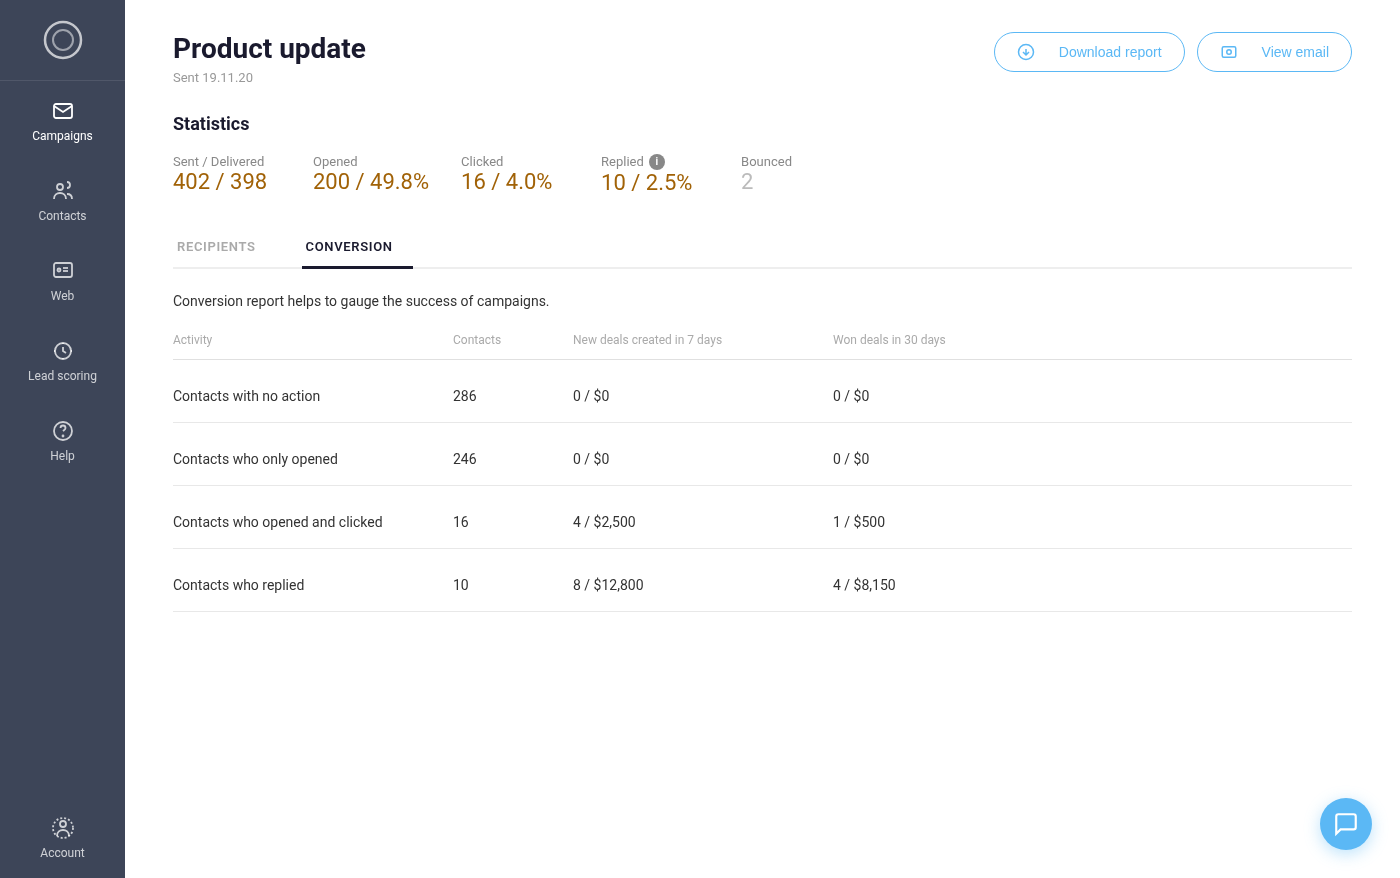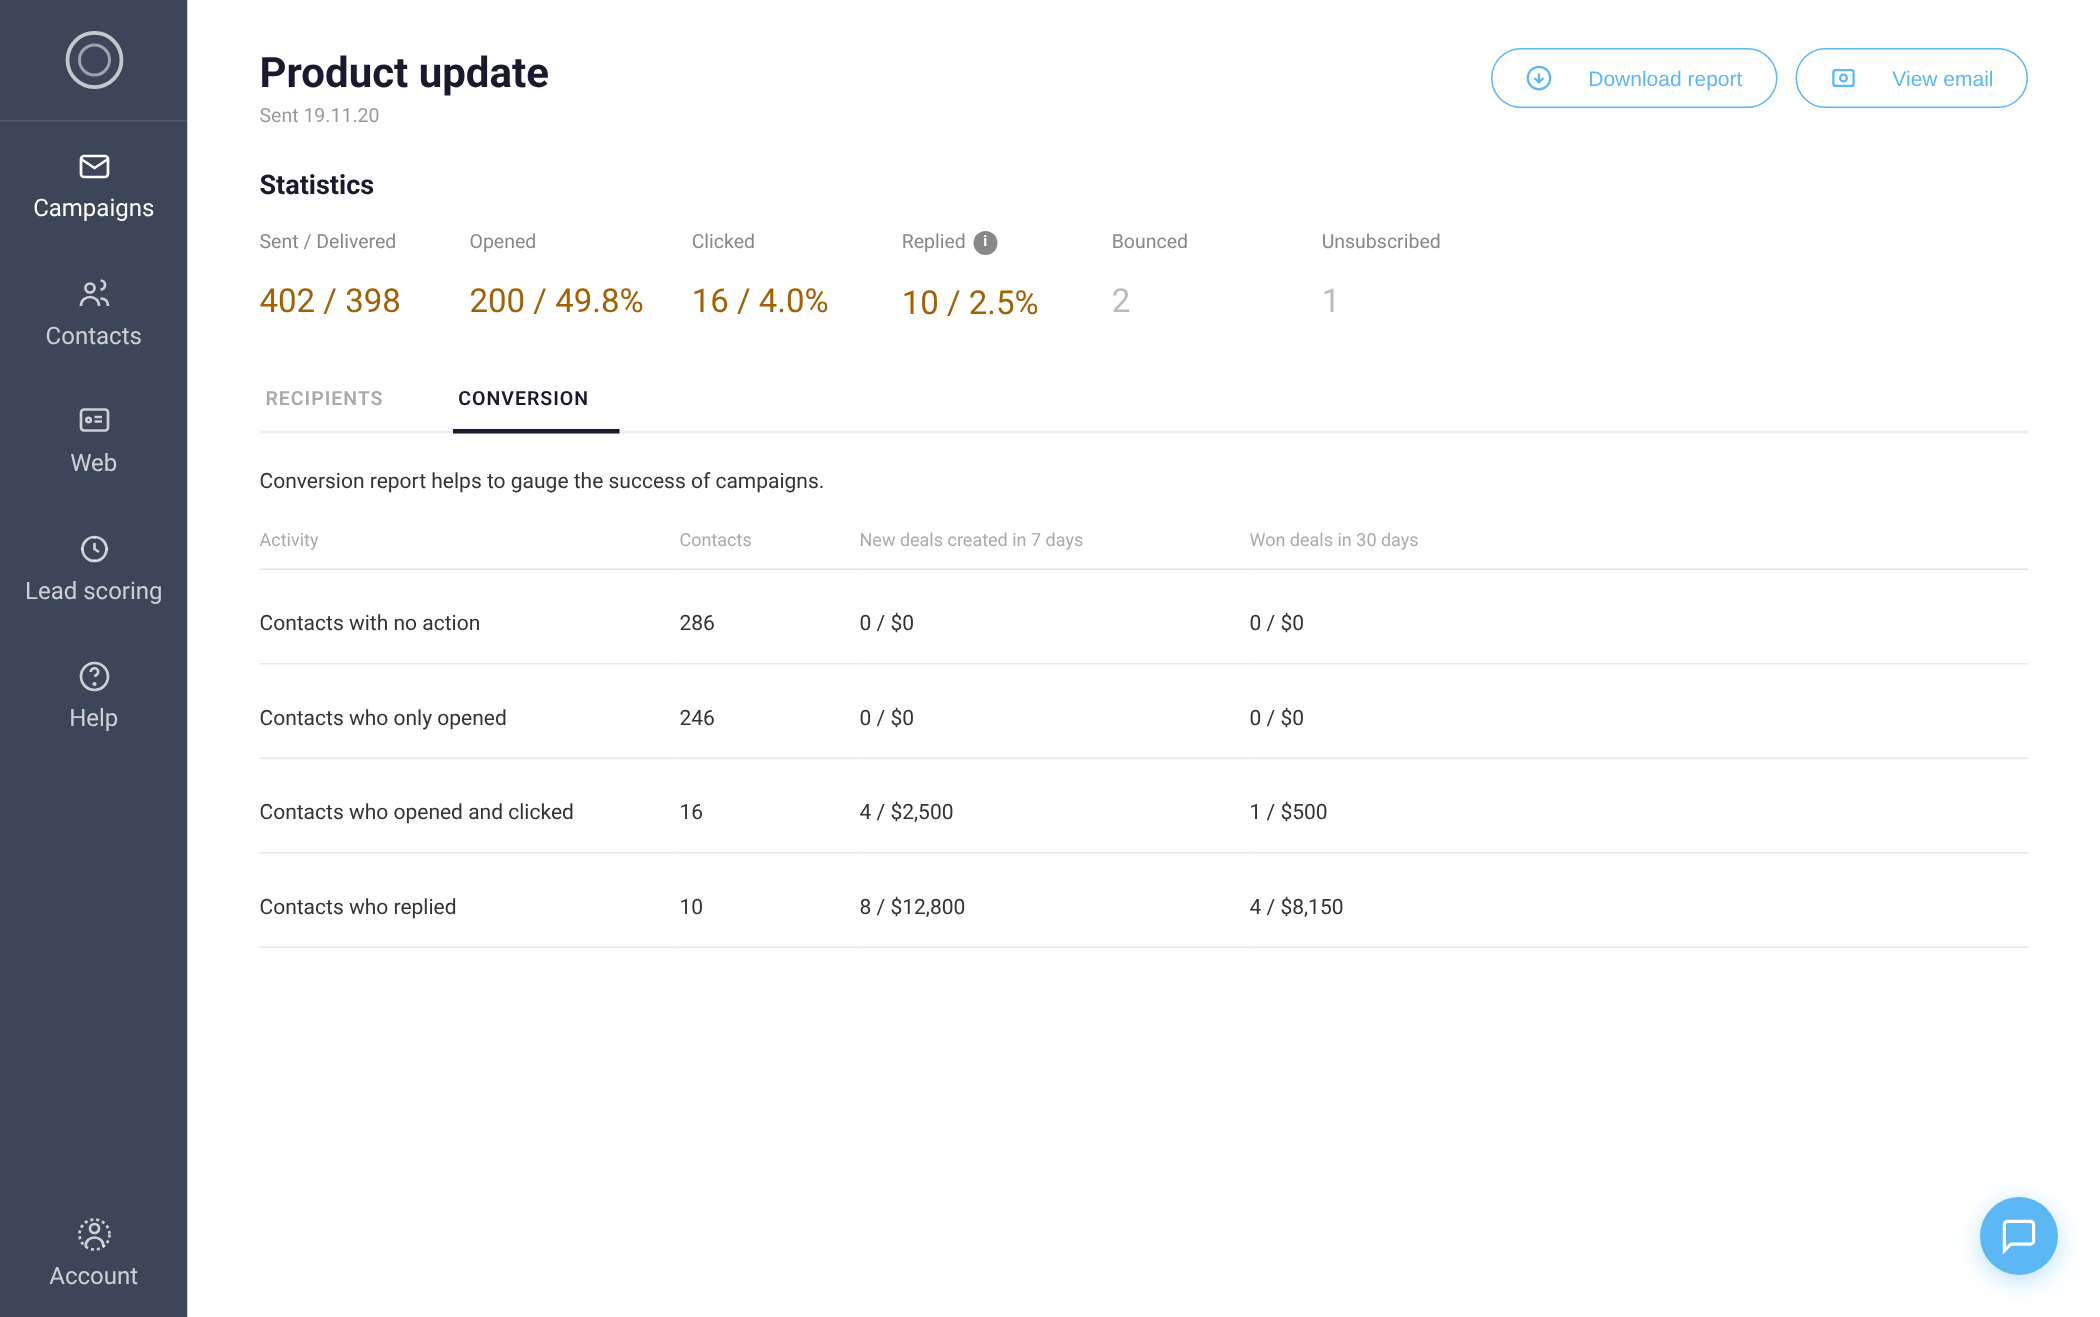--- a/index.html
+++ b/index.html
@@ -34,21 +34,21 @@
     }
     .sidebar-item {
       display: flex;
       flex-direction: column;
       align-items: center;
       justify-content: center;
       width: 100%;
       padding: 18px 8px;
       cursor: pointer;
       color: rgba(255,255,255,0.75);
-      font-size: 16px;
+      font-size: 12px;
       gap: 6px;
       text-align: center;
       transition: background 0.15s;
     }
     .sidebar-item.active { color: #fff; }
     .sidebar-item svg { width: 24px; height: 24px; }
     .sidebar-bottom {
       width: 100%;
       display: flex;
       flex-direction: column;
@@ -112,21 +112,21 @@
       margin-bottom: 20px;
     }
     .stats-grid {
       display: flex;
       gap: 0;
       align-items: flex-start;
     }
     .stat-item {
       display: flex;
       flex-direction: column;
-      gap: 20px;
+      gap: 0;
       min-width: 140px;
       padding-right: 32px;
     }
     .stat-label {
       font-size: 13px;
       color: #888;
       display: flex;
       align-items: center;
       gap: 5px;
     }
@@ -350,24 +350,20 @@
           <span class="info-icon">i</span>
         </div>
         <div class="stat-value">10 / 2.5%</div>
       </div>
 
       <div class="stat-item">
         <div class="stat-label">Bounced</div>
         <div class="stat-value muted">2</div>
       </div>
 
-      <div class="stat-item">
-        <div class="stat-label">Unsubscribed</div>
-        <div class="stat-value muted">1</div>
-      </div>
 
     </div>
   </div>
 
   <div class="tabs">
     <div class="tab">RECIPIENTS</div>
     <div class="tab active">CONVERSION</div>
   </div>
 
   <div class="conversion-content">

